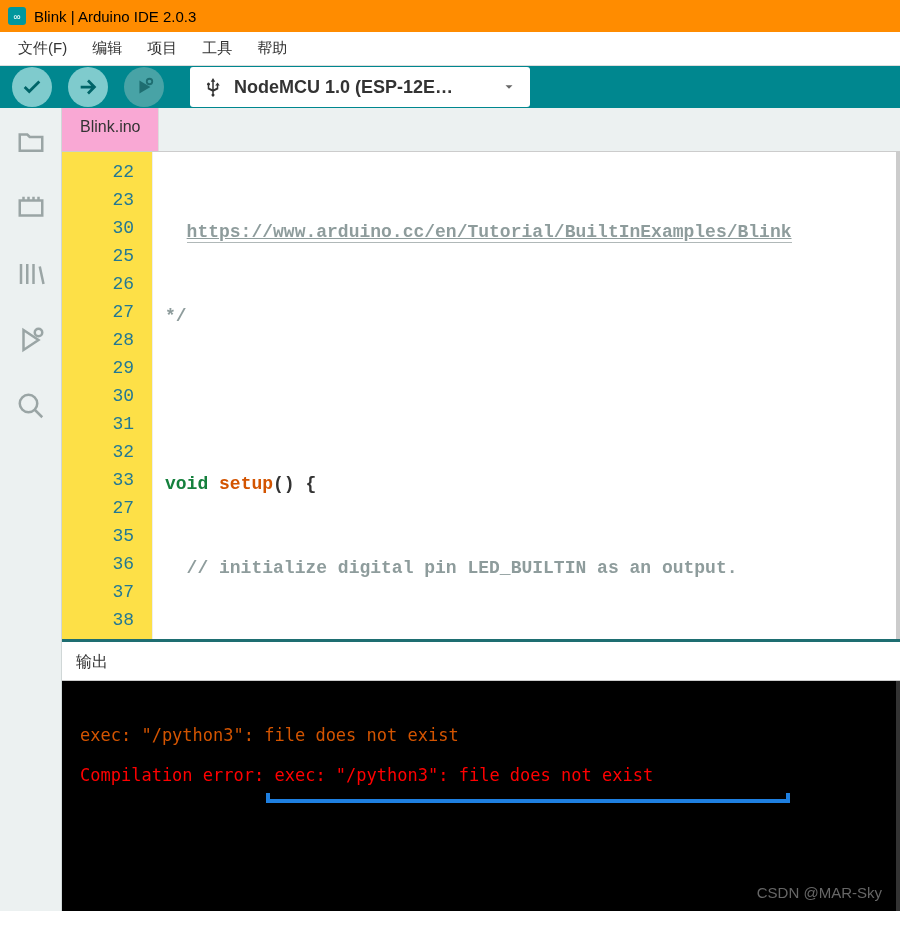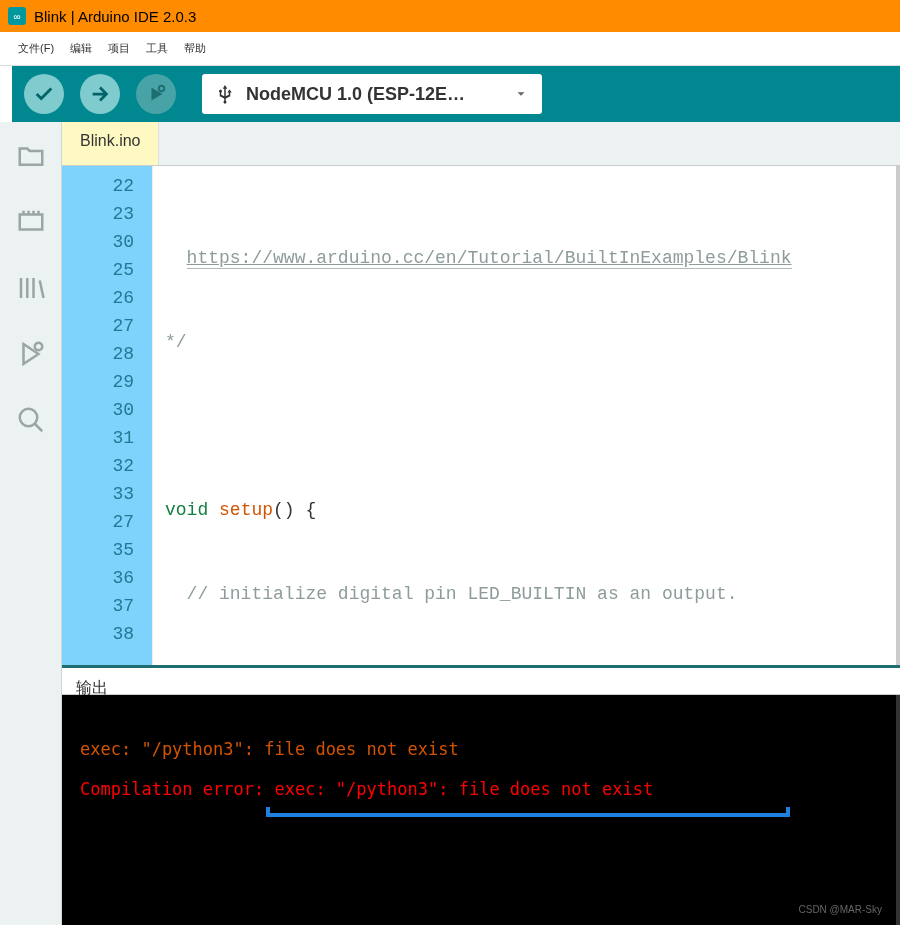--- a/index.html
+++ b/index.html
@@ -31,36 +31,35 @@
   font-size: 10px;
   color: #fff;
 }
 .menubar {
   height: 34px;
   background: #fff;
   border-bottom: 1px solid #ddd;
   display: flex;
   align-items: center;
   padding-left: 10px;
-  gap: 0;
-  font-size: 11px;
+  gap: 9px;
+  font-size: 15px;
   color: #333;
 }
 .menubar .menu-item {
   padding: 4px 8px;
   cursor: pointer;
 }
 .toolbar {
-  height: 56px;
+  height: 42px;
   background: #00878F;
   display: flex;
   align-items: center;
   padding: 0 12px;
   gap: 16px;
-  margin-left: 12px;
 }
 .tool-btn {
   width: 40px;
   height: 40px;
   border-radius: 50%;
   background: #7FCBCD;
   display: flex;
   align-items: center;
   justify-content: center;
   cursor: pointer;
@@ -113,60 +112,61 @@
   flex-direction: column;
   min-width: 0;
 }
 .tabbar {
   height: 44px;
   background: #ECF1F1;
   border-bottom: 1px solid #ccc;
   display: flex;
 }
 .tab {
-  background: #fef9c3;
+  background: #f9a8d4;
   padding: 10px 18px;
   font-size: 16px;
   color: #333;
   border-right: 1px solid #ddd;
 }
 .editor {
   flex: 1;
   display: flex;
   font-family: "Consolas", "Courier New", monospace;
   font-size: 18px;
   overflow: hidden;
   background: #fff;
   line-height: 28px;
   border-right: 4px solid #ccc;
 }
 .gutter {
   width: 90px;
   text-align: right;
   padding: 6px 18px 6px 0;
   color: #237893;
-  background: #7dd3fc;
+  background: #fde047;
   user-select: none;
 }
 .gutter div { height: 28px; }
 .code {
   flex: 1;
-  padding: 22px 0 6px 4px;
+  padding: 10px 0 6px 4px;
   color: #333;
   white-space: pre;
   border-left: 1px solid #eee;
   position: relative;
+  font-weight: bold;
 }
 .code .line { height: 28px; padding-left: 8px;}
 .tok-comment { color: #8E9C9C; }
 .tok-keyword { color: #15803d; }
 .tok-func { color: #D35400; }
 .tok-link { color: #8E9C9C; text-decoration: underline; border-bottom:1px solid #b0b8b8;}
 .output-header {
-  height: 30px;
+  height: 42px;
   background: #fff;
   border-top: 3px solid #1e6e71;
   border-bottom: 1px solid #ccc;
   padding: 10px 14px;
   font-size: 16px;
   color: #333;
 }
 .output {
   flex: 0 0 230px;
   background: #000;
@@ -186,21 +186,21 @@
   width: 524px;
   height: 10px;
   border: 4px solid #1E7FE0;
   border-top: none;
 }
 .watermark {
   position: absolute;
   right: 14px;
   bottom: 10px;
   color: #666;
-  font-size: 10px;
+  font-size: 15px;
   font-family: sans-serif;
 }
 svg { display: block; }
 </style>
 </head>
 <body>
 
 <div class="titlebar">
   <div class="titlebar-icon">∞</div>
   <span>Blink | Arduino IDE 2.0.3</span>

